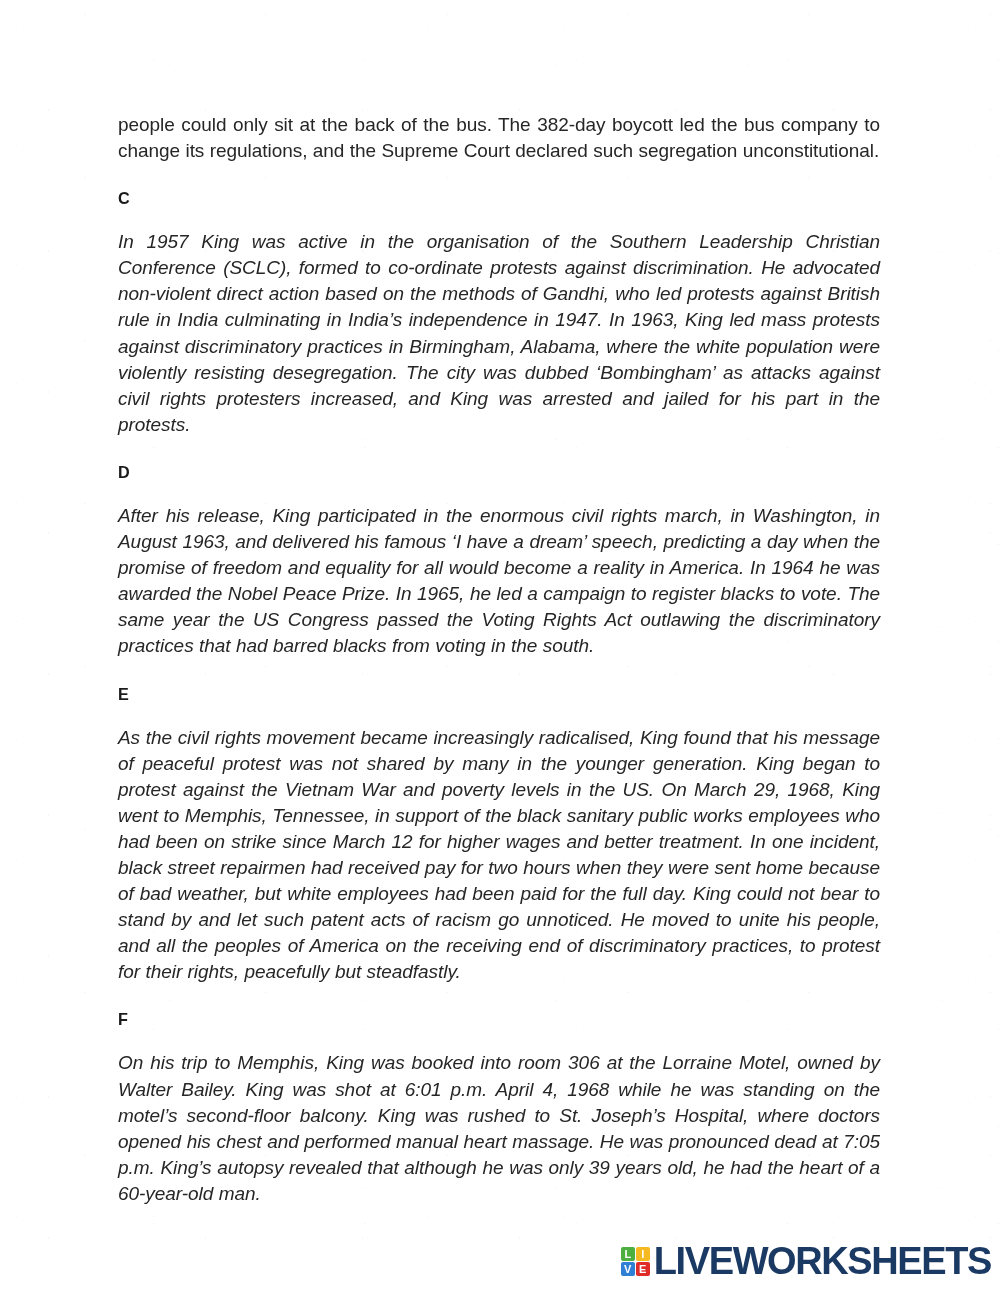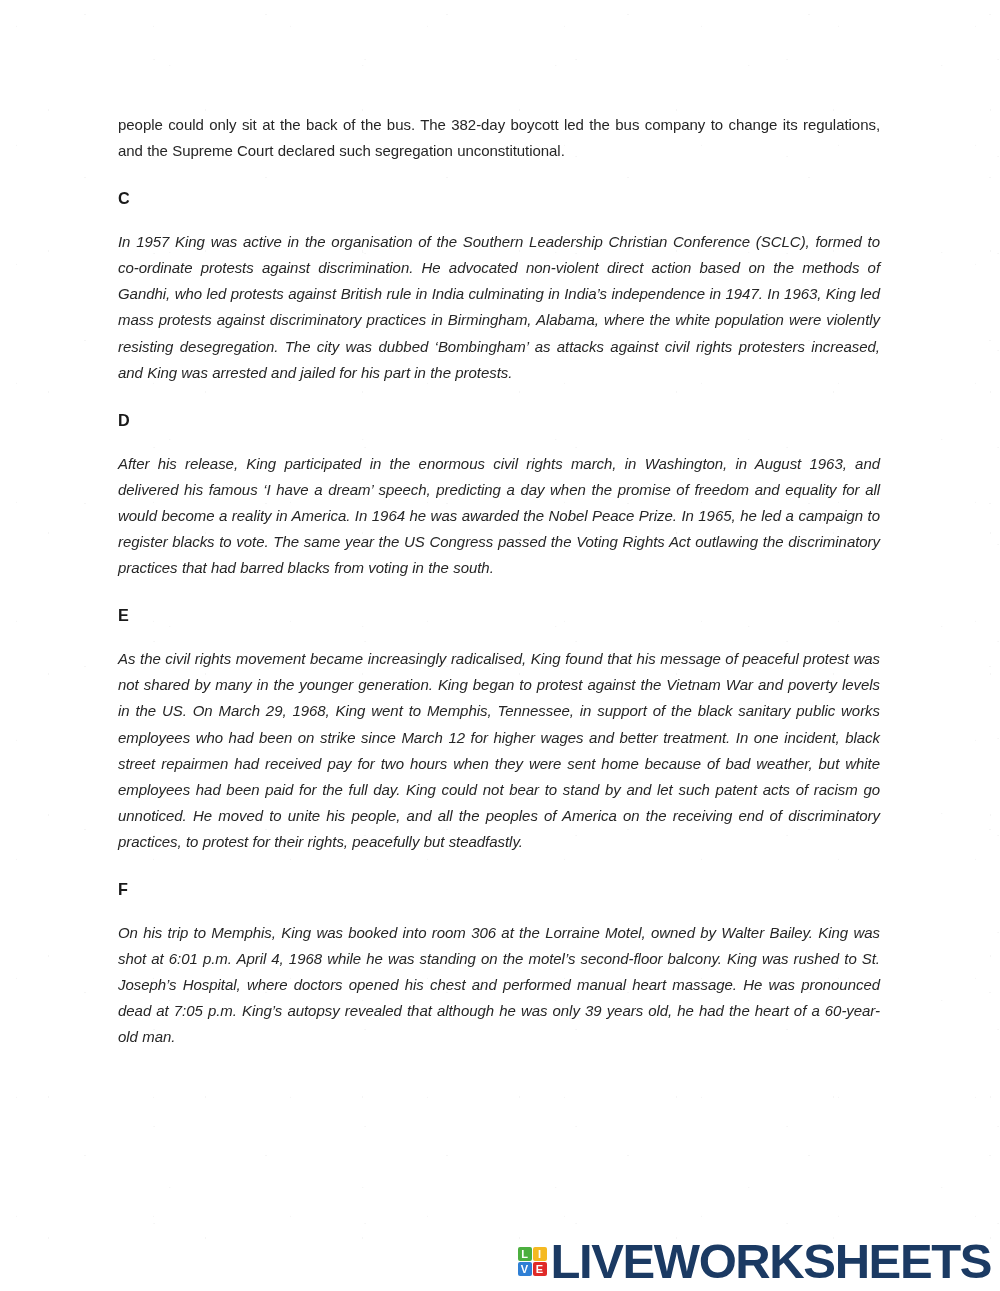--- a/index.html
+++ b/index.html
@@ -28,21 +28,21 @@
 
   .passage {
     position: absolute;
     left: 118px;
     top: 112px;
     width: 762px;
   }
 
   .para {
     font-family: "Liberation Sans", sans-serif;
-    font-size: 15px;
+    font-size: 19px;
     line-height: 26.1px;
     color: #262626;
     text-align: justify;
     text-justify: inter-word;
     margin: 0 0 21px 0;
     letter-spacing: -0.05px;
     word-spacing: 0.2px;
   }
 
   .para:last-child {
@@ -93,21 +93,21 @@
     font-family: "Liberation Sans", sans-serif;
     font-size: 11px;
     font-weight: bold;
     line-height: 14px;
     text-align: center;
     letter-spacing: 0;
   }
 
   .logo-wordmark {
     font-family: "Liberation Sans", sans-serif;
-    font-size: 49px;
+    font-size: 38px;
     font-weight: bold;
     color: #1b3a63;
     letter-spacing: -1.4px;
     line-height: 38px;
     white-space: nowrap;
   }
 
   
   .scan-noise {
     position: absolute;

